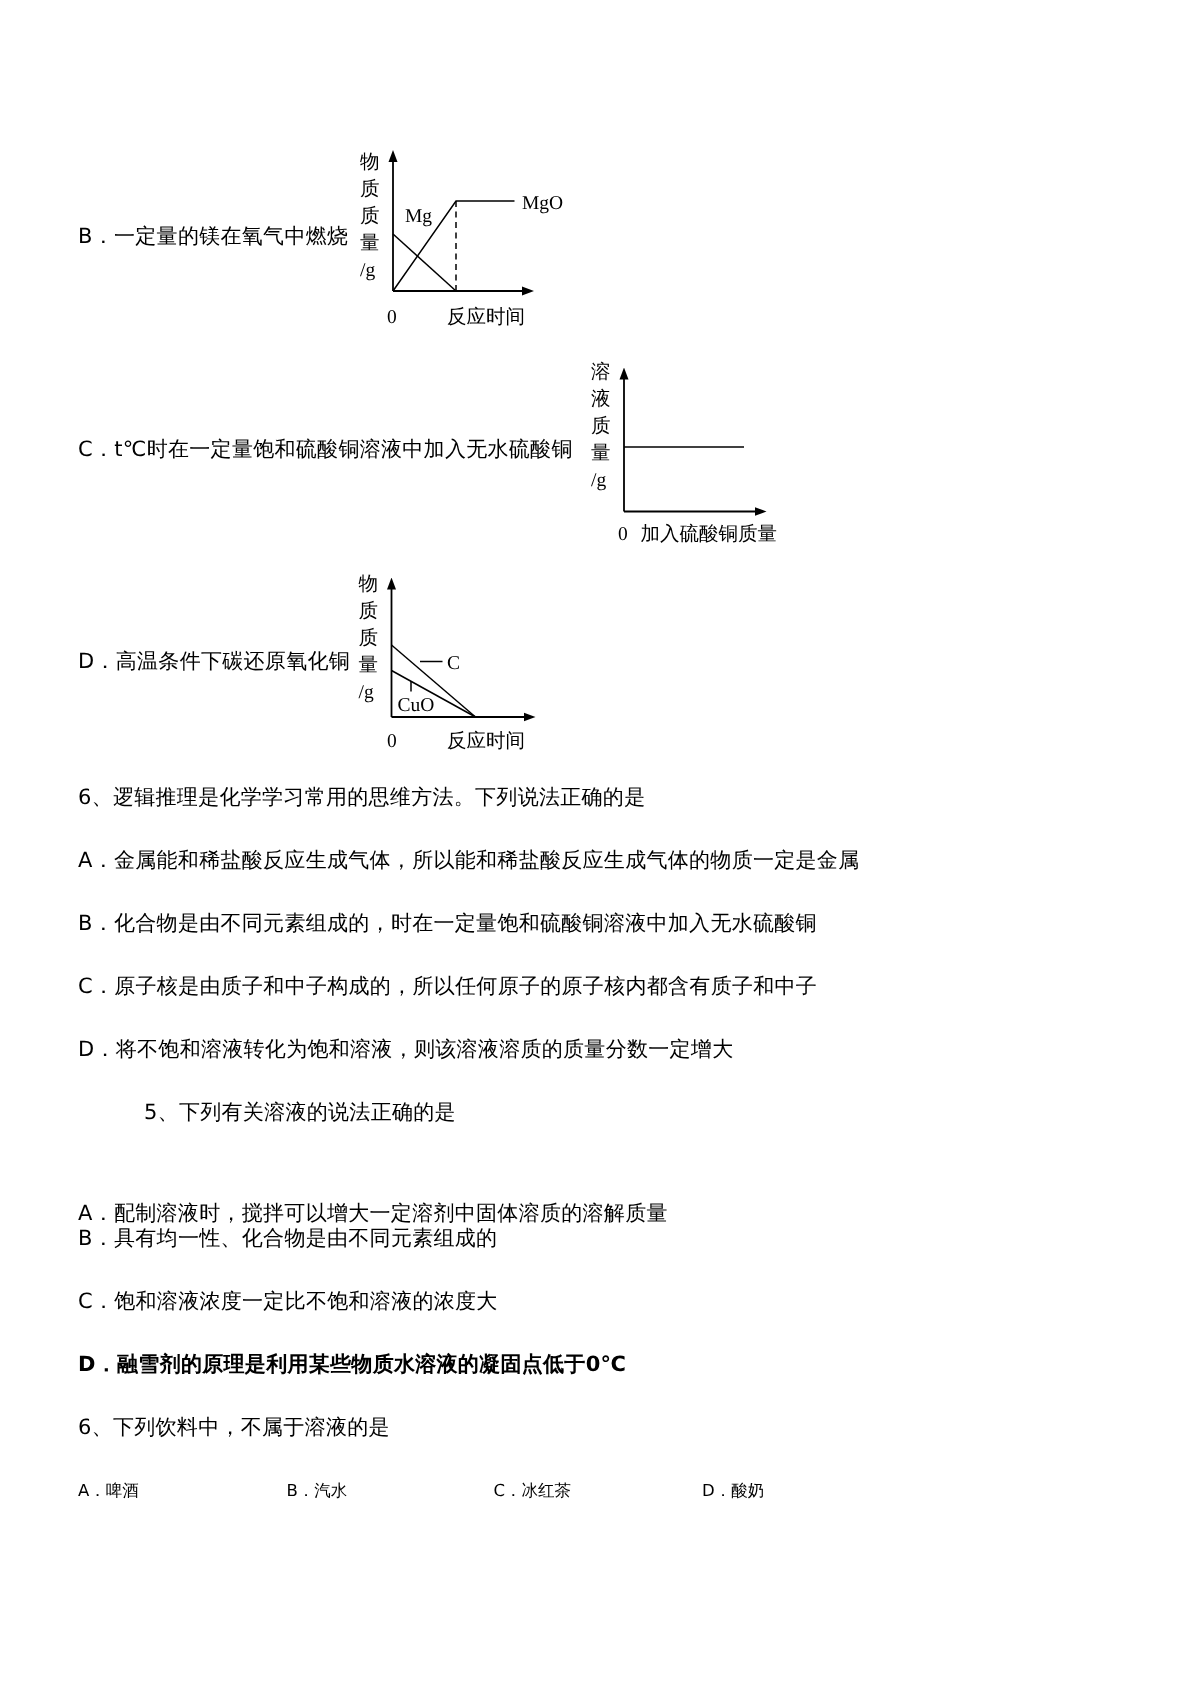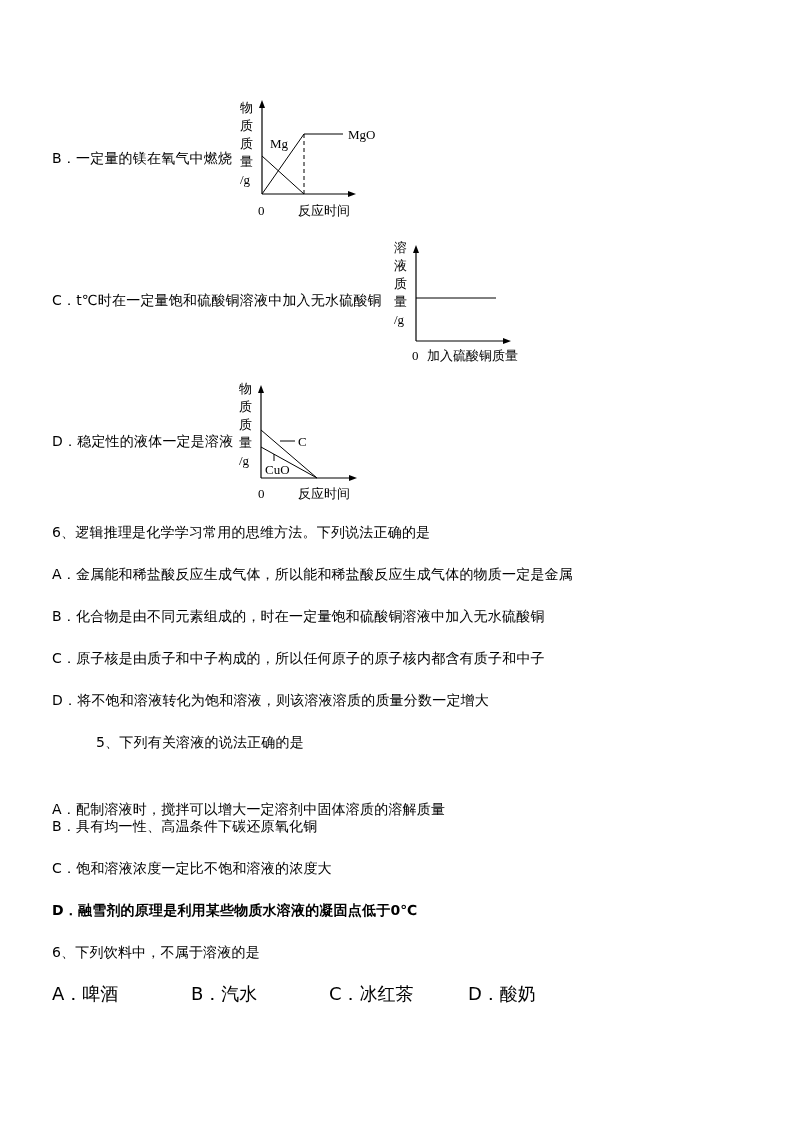--- a/index.html
+++ b/index.html
@@ -1,19 +1,19 @@
 <!DOCTYPE html>
 <html><head>
 <meta charset="utf-8">
 <style>
   html, body { margin: 0; padding: 0; background: #ffffff; }
   body { width: 794px; height: 1123px; position: relative; overflow: hidden;
          font-family: "DejaVu Sans", "Liberation Sans", sans-serif; color: #000; }
   .line { position: absolute; left: 52px; font-size: 14px; line-height: 18px; white-space: nowrap; letter-spacing: 0.2px; }
-  .opt { position: absolute; font-size: 18px; line-height: 18px; white-space: nowrap; }
+  .opt { position: absolute; font-size: 11px; line-height: 18px; white-space: nowrap; }
   svg.graph { position: absolute; left: 0; top: 0; overflow: visible; }
   svg text { font-family: "DejaVu Sans", "Liberation Sans", sans-serif; fill: #000; }
   svg text.serif { font-family: "Liberation Serif", "DejaVu Serif", serif; }
 </style>
 </head>
 <body>
 
 <div class="line" style="top:149px;">B．一定量的镁在氧气中燃烧</div>
 <svg class="graph" width="794" height="1123" style="pointer-events:none;">
   <defs>
@@ -63,31 +63,31 @@
   <text x="239" y="393" font-size="13">物</text>
   <text x="239" y="411" font-size="13">质</text>
   <text x="239" y="429" font-size="13">质</text>
   <text x="239" y="447" font-size="13">量</text>
   <text class="serif" x="239" y="465" font-size="13">/g</text>
   <text class="serif" x="258" y="498" font-size="13">0</text>
   <text x="298" y="498" font-size="13">反应时间</text>
 </svg>
 
 <div class="line" style="top:291px;">C．t℃时在一定量饱和硫酸铜溶液中加入无水硫酸铜</div>
-<div class="line" style="top:432px;">D．稳定性的液体一定是溶液</div>
+<div class="line" style="top:432px;">D．高温条件下碳还原氧化铜</div>
 
 <div class="line" style="top:523px;">6、逻辑推理是化学学习常用的思维方法。下列说法正确的是</div>
 <div class="line" style="top:565px;">A．金属能和稀盐酸反应生成气体，所以能和稀盐酸反应生成气体的物质一定是金属</div>
 <div class="line" style="top:607px;">B．化合物是由不同元素组成的，时在一定量饱和硫酸铜溶液中加入无水硫酸铜</div>
 <div class="line" style="top:649px;">C．原子核是由质子和中子构成的，所以任何原子的原子核内都含有质子和中子</div>
 <div class="line" style="top:691px;">D．将不饱和溶液转化为饱和溶液，则该溶液溶质的质量分数一定增大</div>
 
 <div class="line" style="top:733px;margin-left:44px;">5、下列有关溶液的说法正确的是</div>
 <div class="line" style="top:800px;">A．配制溶液时，搅拌可以增大一定溶剂中固体溶质的溶解质量</div>
-<div class="line" style="top:817px;">B．具有均一性、高温条件下碳还原氧化铜</div>
+<div class="line" style="top:817px;">B．具有均一性、化合物是由不同元素组成的</div>
 <div class="line" style="top:859px;">C．饱和溶液浓度一定比不饱和溶液的浓度大</div>
 <div class="line" style="top:901px;font-weight:bold;">D．融雪剂的原理是利用某些物质水溶液的凝固点低于0℃</div>
 
 <div class="line" style="top:943px;text-align:center;">6、下列饮料中，不属于溶液的是</div>
 <div class="opt" style="left:52px; top:985px;">A．啤酒</div>
 <div class="opt" style="left:191px; top:985px;">B．汽水</div>
 <div class="opt" style="left:329px; top:985px;">C．冰红茶</div>
 <div class="opt" style="left:468px; top:985px;">D．酸奶</div>
 
 </body></html>

